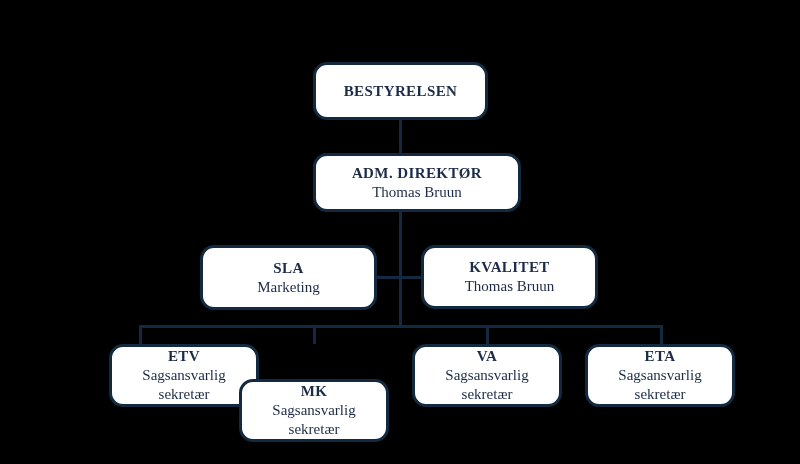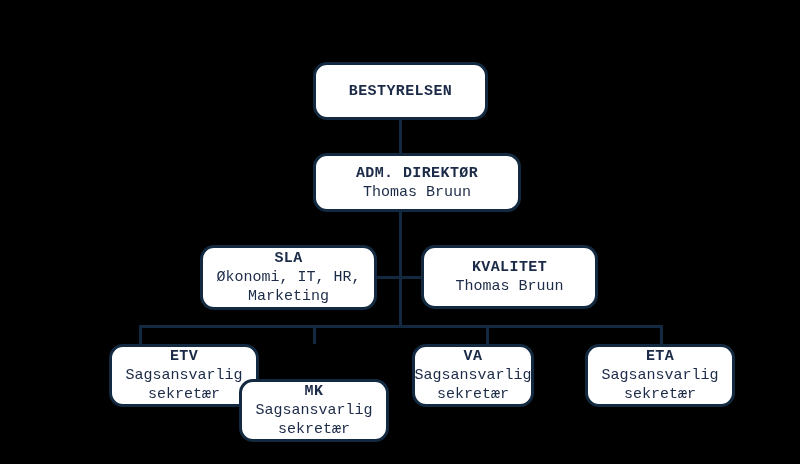--- a/index.html
+++ b/index.html
@@ -5,21 +5,21 @@
   html, body {
     margin: 0;
     padding: 0;
     background: var(--background, #000000);
   }
   .stage {
     position: relative;
     width: 800px;
     height: 464px;
     background: var(--background, #000000);
-    font-family: Liberation Mono, monospace;
+    font-family: Liberation Serif, serif;
     overflow: hidden;
   }
   .node {
     position: absolute;
     box-sizing: border-box;
     background: var(--box-fill, #ffffff);
     border: 3px solid var(--line-color, #13293f);
     border-radius: 14px;
     display: flex;
     flex-direction: column;
@@ -43,21 +43,21 @@
     background: var(--line-color, #13293f);
   }
 
   
   #node-board    { left: 313px; top:  62px; width: 175px; height: 58px; }
   #node-ceo      { left: 313px; top: 153px; width: 208px; height: 59px; align-items: center; }
   #node-sla      { left: 200px; top: 245px; width: 177px; height: 65px; }
   #node-kvalitet { left: 421px; top: 245px; width: 177px; height: 64px; justify-content: center; }
   #node-etv      { left:  65px; top: 344px; width: 150px; height: 63px; margin-left: 44px; }
   #node-mk       { left: 239px; top: 344px; width: 150px; height: 63px; margin-top: 35px; }
-  #node-va       { left: 412px; top: 344px; width: 122px; height: 63px; justify-content: center; }
+  #node-va       { left: 412px; top: 344px; width: 150px; height: 63px; justify-content: center; }
   #node-eta      { left: 585px; top: 344px; width: 150px; height: 63px; text-align: right; }
 
   
   #conn-board-ceo    { left: 399px; top: 120px; width:   3px; height:  33px; }
   #conn-ceo-down     { left: 399px; top: 212px; width:   3px; height: 116px; }
   #conn-sla-kvalitet { left: 377px; top: 276px; width:  48px; height:   3px; }
   #conn-distribution { left: 139px; top: 325px; width: 524px; height:   3px; }
   #conn-drop-etv     { left: 139px; top: 325px; width:   3px; height:  19px; }
   #conn-drop-mk      { left: 313px; top: 325px; width:   3px; height:  19px; }
   #conn-drop-va      { left: 486px; top: 325px; width:   3px; height:  19px; }
@@ -81,21 +81,20 @@
     <div class="title">BESTYRELSEN</div>
   </div>
 
   <div class="node" id="node-ceo">
     <div class="title">ADM. DIREKTØR</div>
     <div class="subtitle">Thomas Bruun</div>
   </div>
 
   <div class="node" id="node-sla">
     <div class="title">SLA</div>
-    <div class="subtitle">Økonomi, IT, HR,</div>
     <div class="subtitle">Marketing</div>
   </div>
 
   <div class="node" id="node-kvalitet">
     <div class="title">KVALITET</div>
     <div class="subtitle">Thomas Bruun</div>
   </div>
 
   <div class="node" id="node-etv">
     <div class="title">ETV</div>

